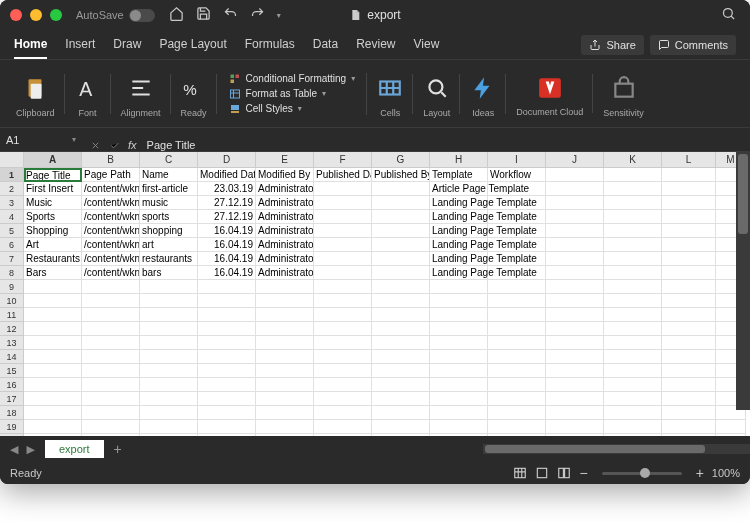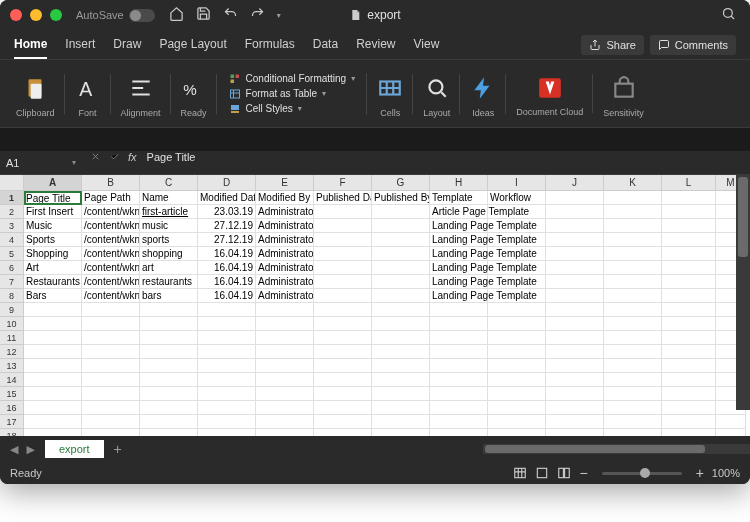--- a/index.html
+++ b/index.html
@@ -35,21 +35,21 @@
 .group:last-child::after { display:none; }
 .group .ico { height:36px; display:flex; align-items:center; justify-content:center; }
 .group .ico svg { width:26px; height:26px; }
 .group .lbl { color:#aaa; margin-top:2px; }
 .stack { display:flex; flex-direction:column; gap:3px; font-size:10px; color:#e0e0e0; }
 .stack div { display:flex; align-items:center; gap:5px; white-space:nowrap; cursor:pointer; }
 .stack svg { width:12px; height:12px; }
 .caret { font-size:8px; color:#999; }
 
 
-.fbar { height:24px; display:flex; align-items:flex-start; background:#2a2a2a; border-bottom:1px solid #3a3a3a;margin-top:23px; }
+.fbar { height:24px; display:flex; align-items:flex-end; background:#2a2a2a; border-bottom:1px solid #3a3a3a; }
 .namebox { width:82px; padding:0 6px; color:#e0e0e0; font-size:11px; display:flex; align-items:center; height:100%; }
 .nbcaret { color:#888; font-size:8px; margin-left:auto; }
 .fxbuttons { display:flex; gap:8px; padding:0 8px; color:#999; font-size:12px; align-items:center; }
 .fxbuttons svg { width:11px; height:11px; }
 .fx { font-style:italic; font-size:11px; color:#ccc; margin-right:6px; }
 .finput { flex:1; color:#e0e0e0; font-size:11px; padding:0 4px; }
 
 
 .grid-wrap { flex:1; background:#fff; position:relative; overflow:hidden; }
 .colhdr-row { display:flex; height:16px; background:#e6e6e6; font-size:10px; color:#333; }
@@ -311,21 +311,21 @@
           <div class="cell" style="width:58px;">Workflow</div>
           <div class="cell" style="width:58px;"></div>
           <div class="cell" style="width:58px;"></div>
           <div class="cell" style="width:54px;"></div>
           <div class="cell" style="width:30px;"></div>
         </div>
         <div class="row">
           <div class="rowhdr">2</div>
           <div class="cell" style="width:58px;">First Insert</div>
           <div class="cell" style="width:58px;">/content/wknd</div>
-          <div class="cell" style="width:58px;text-decoration:underline;">first-article</div>
+          <div class="cell" style="width:58px;">first-article</div>
           <div class="cell num" style="width:58px;">23.03.19</div>
           <div class="cell" style="width:58px;">Administrator</div>
           <div class="cell" style="width:58px;"></div>
           <div class="cell" style="width:58px;"></div>
           <div class="cell" style="width:58px;overflow:visible;z-index:1;">Article Page Template</div>
           <div class="cell" style="width:58px;"></div>
           <div class="cell" style="width:58px;"></div>
           <div class="cell" style="width:58px;"></div>
           <div class="cell" style="width:54px;"></div>
           <div class="cell" style="width:30px;"></div>

